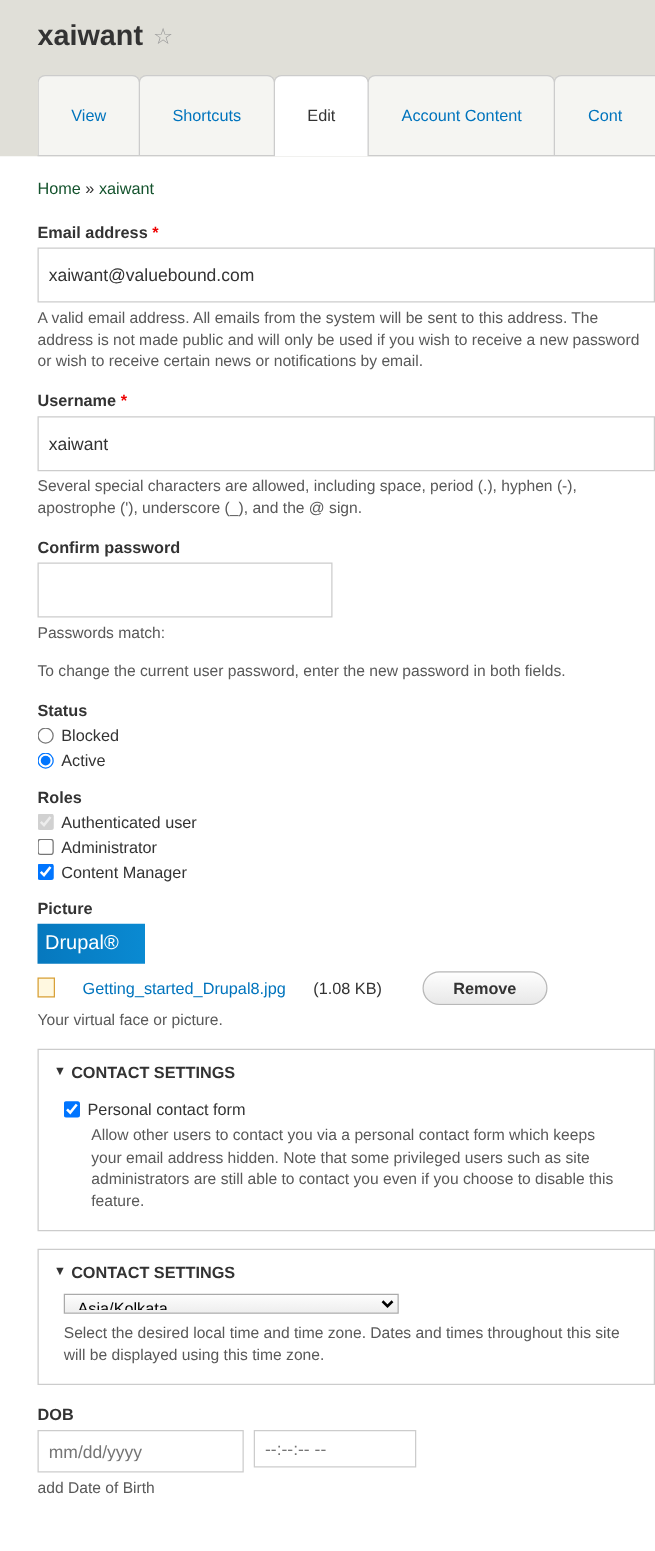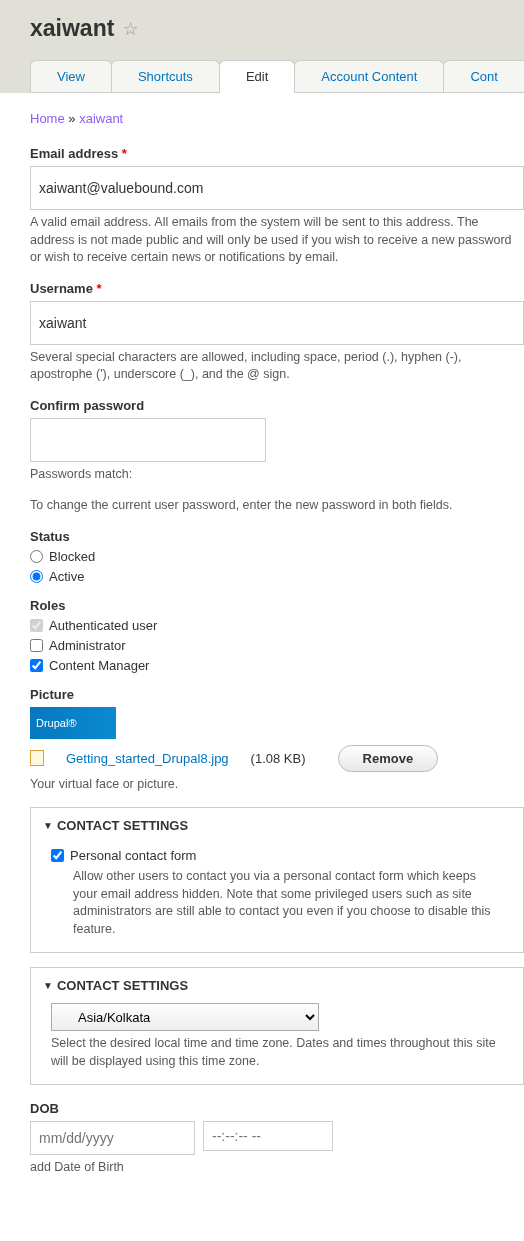--- a/index.html
+++ b/index.html
@@ -2,46 +2,46 @@
 <html><head>
 <meta charset="utf-8">
 <style>
   * { box-sizing: border-box; margin: 0; padding: 0; }
   body { font-family: "Lucida Grande", Verdana, sans-serif; font-size: 13px; color: #333; background: #fff; width: 524px; overflow-x: hidden; }
   .header { background: #e0dfd8; padding: 15px 0 0 30px; }
   .title-row { display: flex; align-items: center; gap: 8px; }
   .page-title { font-size: 23px; font-weight: bold; color: #333; }
   .star-icon { color: #999; font-size: 18px; cursor: pointer; }
   .tabs { display: flex; margin-top: 18px; border-bottom: 1px solid #ccc; gap: 0; }
-  .tab { padding: 8px 26px; background: #f5f5f2; border: 1px solid #ccc; border-bottom: none; margin-right: -1px; color: #0074bd; cursor: pointer; font-size: 13px; border-radius: 6px 6px 0 0; }
+  .tab { padding: 24px 26px; background: #f5f5f2; border: 1px solid #ccc; border-bottom: none; margin-right: -1px; color: #0074bd; cursor: pointer; font-size: 13px; border-radius: 6px 6px 0 0; }
   .tab.active { background: #fff; position: relative; color: #333; z-index: 1; }
   .tab.active::after { content: ""; position: absolute; left: 0; right: 0; bottom: -1px; height: 1px; background: #fff; }
   .content { padding: 18px 0 20px 30px; }
   .breadcrumb { color: #333; margin-bottom: 20px; font-size: 13px; }
-  .breadcrumb a { color: #8b5cf6; text-decoration: none; }
+  .breadcrumb a { color: #14532d; text-decoration: none; }
   .form-item { margin-bottom: 14px; }
   .form-label { font-weight: bold; font-size: 13px; color: #333; display: block; margin-bottom: 5px; }
   .required { color: #e00; }
   .form-input { width: 100%; border: 1px solid #ccc; padding: 4px 8px; font-size: 14px; height: 44px; background: #fff; color: #333; }
   .form-input.narrow { width: 236px; }
   .description { color: #595959; font-size: 12.5px; margin-top: 4px; line-height: 1.4; }
   .strength-bar { width: 236px; height: 10px; background: #e8e8e8; margin-top: 6px; }
   .radio-row, .check-row { display: flex; align-items: center; gap: 6px; margin: 5px 0; }
   .radio-row input, .check-row input { margin: 0; }
-  .thumb { width: 86px; height: 32px; background: linear-gradient(90deg,#0678be,#0a8ad2); color: #fff; font-size: 11px; display: flex; align-items: center; padding-left: 6px; margin-top: 4px; margin-bottom: 6px; }
+  .thumb { width: 86px; height: 32px; background: linear-gradient(90deg,#0678be,#0a8ad2); color: #fff; font-size: 16px; display: flex; align-items: center; padding-left: 6px; margin-top: 4px; margin-bottom: 6px; }
   .file-row { display: flex; align-items: center; gap: 22px; margin-top: 2px; }
   .file-icon { width: 14px; height: 16px; border: 1px solid #d8a038; background: #fff8e0; display: inline-block; position: relative; }
   .file-link { color: #0074bd; text-decoration: none; }
   .file-size { color: #333; }
   .remove-btn { margin-left: 10px; background: linear-gradient(#fefefe,#e8e8e8); border: 1px solid #b8b8b8; border-radius: 20px; padding: 5px 24px; font-weight: bold; font-size: 13px; cursor: pointer; color: #333; }
   .fieldset { border: 1px solid #ccc; margin-top: 14px; padding: 0; }
   .fieldset-legend { padding: 10px 12px; font-weight: bold; font-size: 13px; color: #333; display: flex; align-items: center; gap: 4px; cursor: pointer; }
   .fieldset-body { padding: 0 20px 14px 20px; }
   .check-desc { color: #595959; font-size: 12.5px; margin-left: 22px; line-height: 1.4; }
-  .select { width: 268px; height: 28px; border: 1px solid #aaa; background: linear-gradient(#fdfdfd,#eee); padding: 2px 22px; font-size: 13px; }
+  .select { width: 268px; height: 16px; border: 1px solid #aaa; background: linear-gradient(#fdfdfd,#eee); padding: 2px 6px; font-size: 13px; }
   .dob-row { display: flex; gap: 8px; }
   .dob-input { width: 165px; border: 1px solid #ccc; padding: 4px 8px; height: 34px; font-size: 14px; color: #888; }
   .time-input { width: 130px; border: 1px solid #ccc; padding: 4px 8px; height: 30px; font-size: 14px; color: #888; }
   .tri { font-size: 10px; }
 </style>
 </head>
 <body>
 
 <div class="header">
   <div class="title-row">

